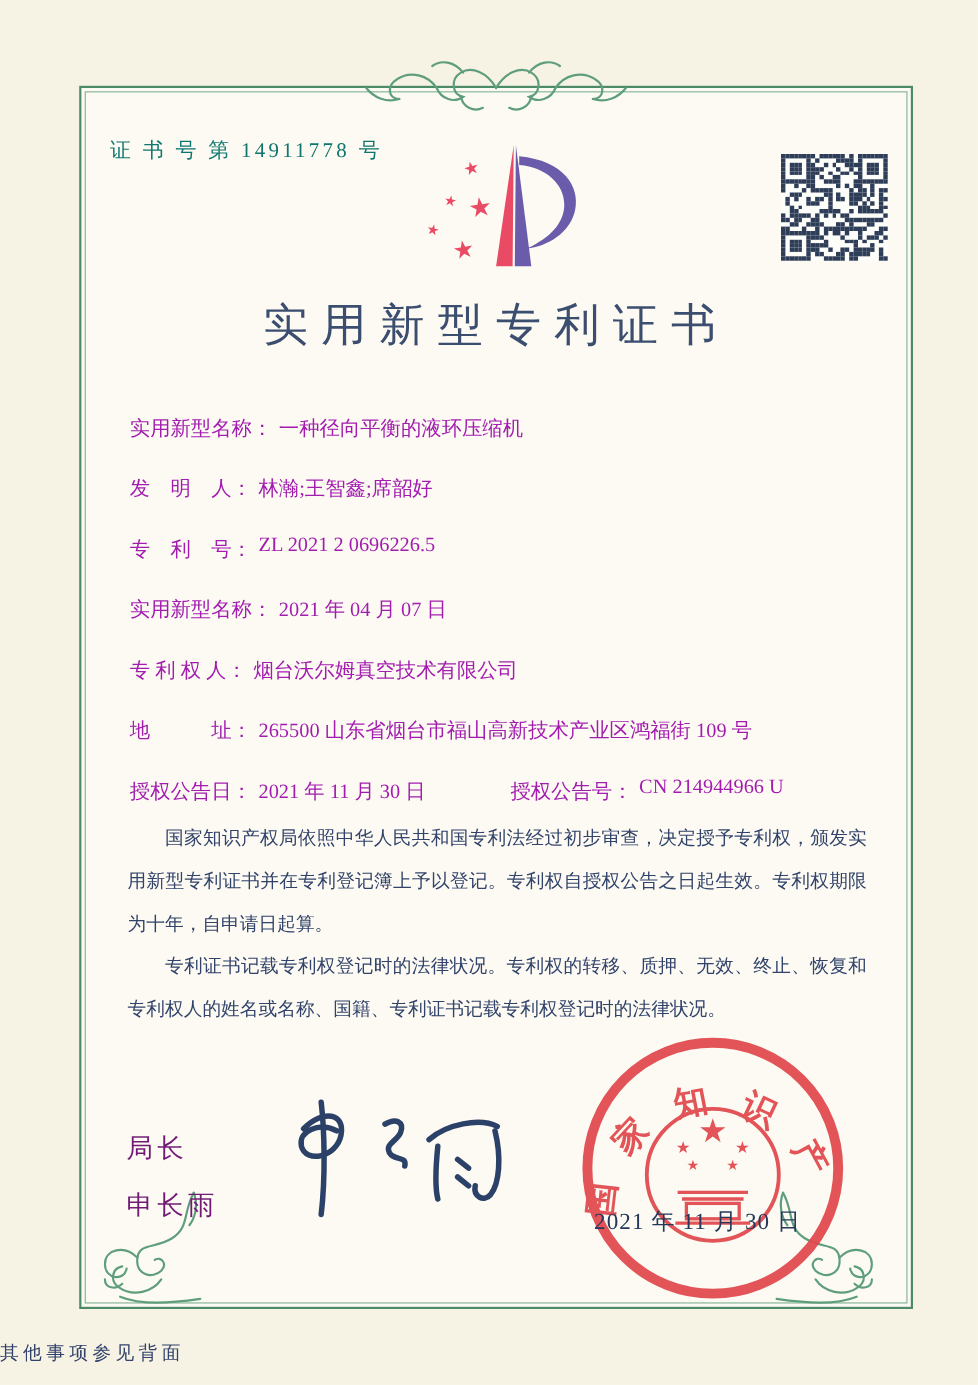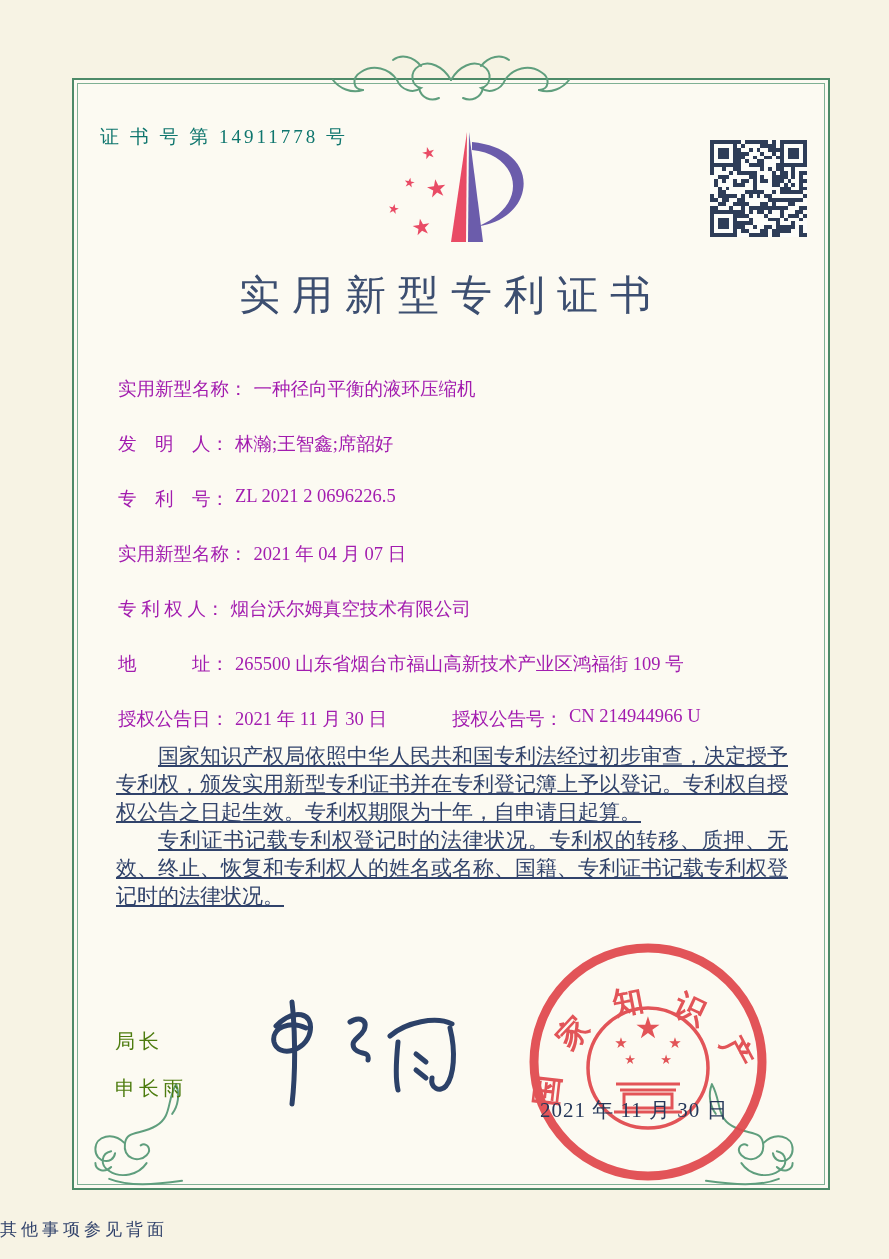--- a/index.html
+++ b/index.html
@@ -41,29 +41,29 @@
   
   .title{
     position:absolute;left:72px;top:268px;width:758px;text-align:center;
     font-size:41px;font-weight:400;letter-spacing:12px;color:#3c4e70;
   }
   
   .fields{position:absolute;left:118px;top:376px;width:672px;font-size:18.5px;color:#a21caf;}
   .frow{height:55px;display:flex;align-items:flex-start;white-space:nowrap;}
   .frow .lab{flex:0 0 auto;}
   .frow .val{flex:0 0 auto;margin-left:6px;}
-  .frow.grant{display:flex;}
+  .frow.grant{display:flex;gap:12px;}
   .frow.grant .pair1{width:334px;display:flex;}
   .frow.grant .pair2{display:flex;}
   
   .paras{position:absolute;left:116px;top:742px;width:672px;
-    font-size:21px;line-height:28px;color:#31436b;text-align:justify;text-decoration:underline;}
+    font-size:17px;line-height:39px;color:#31436b;text-align:justify;}
   .paras p{margin:0;text-indent:2em;}
   
-  .director{position:absolute;left:115px;top:1028px;font-size:20px;color:#4d7c0f;letter-spacing:4px;}
+  .director{position:absolute;left:115px;top:1028px;font-size:24px;color:#701a75;letter-spacing:4px;}
   .director .name{margin-top:20px;}
   .signature{position:absolute;left:238px;top:996px;width:240px;height:112px;}
   
   .seal{position:absolute;left:524px;top:938px;width:248px;height:248px;opacity:.92;}
   .seal-date{
     position:absolute;left:540px;top:1096px;font-size:21px;color:#26385a;
     letter-spacing:1px;z-index:5;
   }
   
   .page-footer{

